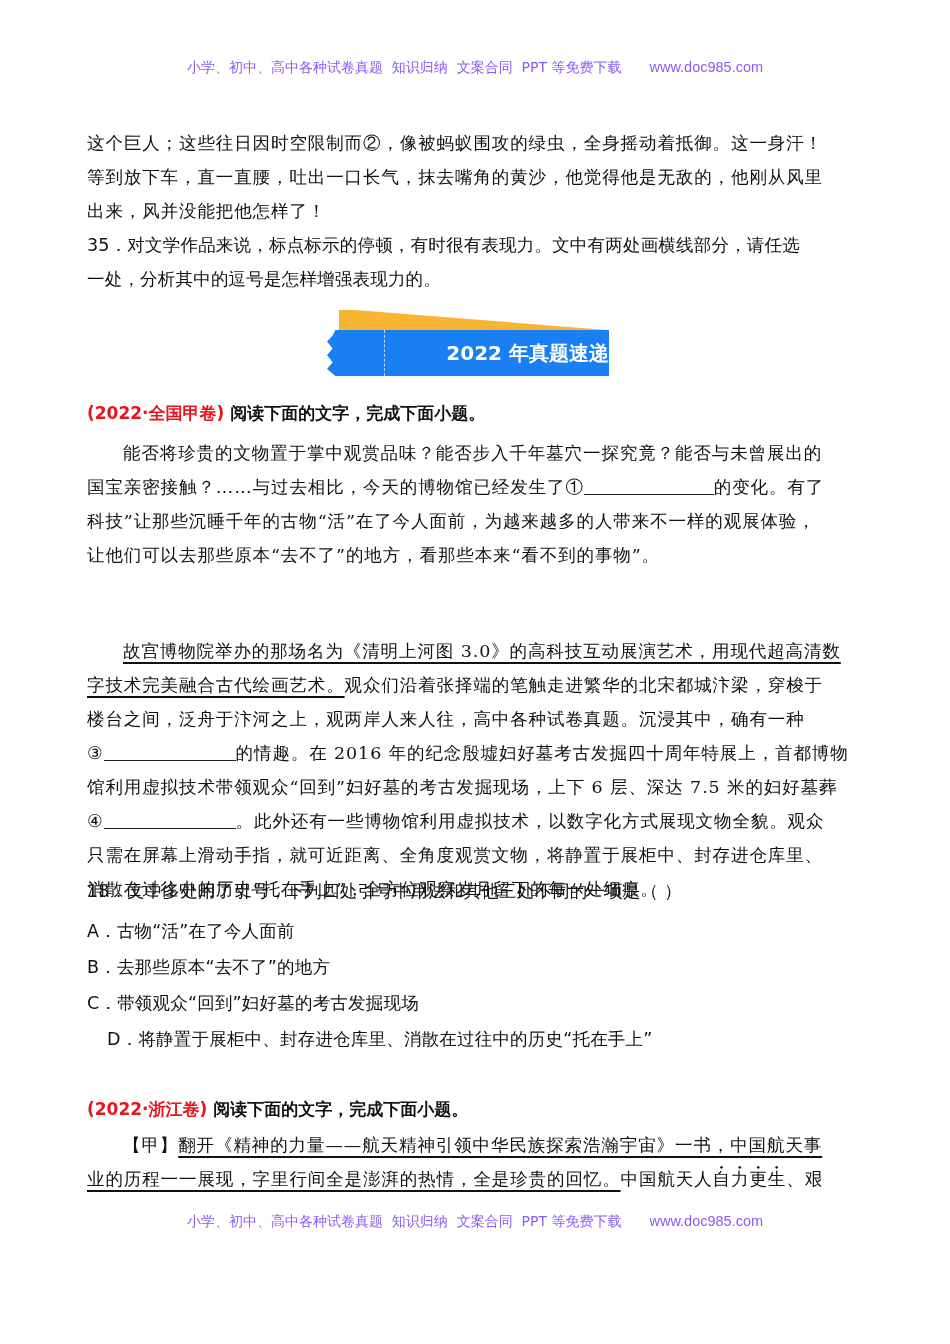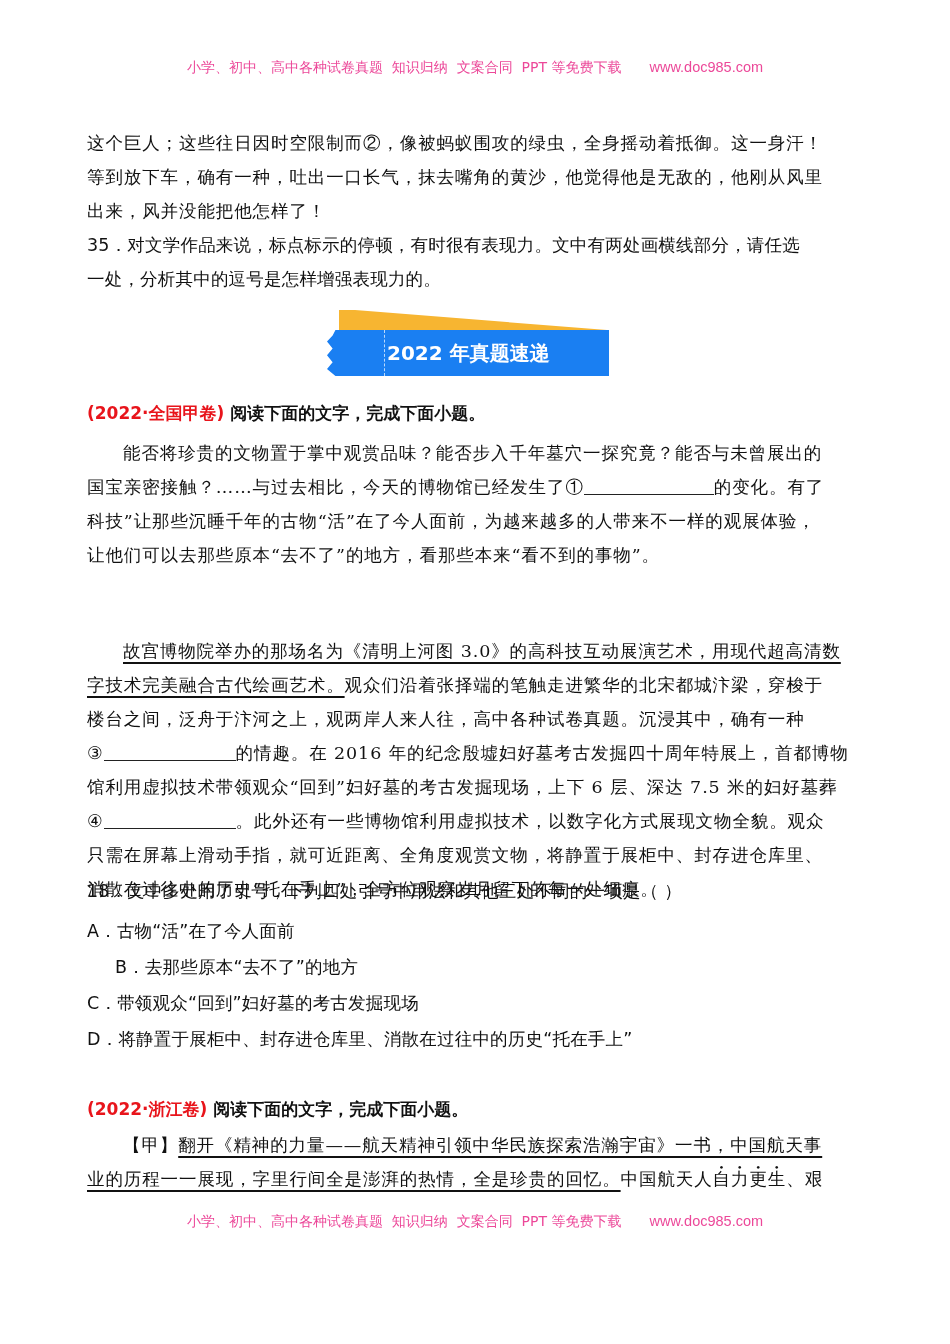--- a/index.html
+++ b/index.html
@@ -1,20 +1,20 @@
 <!DOCTYPE html>
 <html><head>
 <meta charset="utf-8">
 <style>
   html, body { margin: 0; padding: 0; background: #ffffff; }
   body { width: 950px; height: 1344px; position: relative; overflow: hidden;
          font-family: "DejaVu Serif", "Liberation Serif", serif; color: #111; }
   .page-header, .page-footer {
     position: absolute; left: 0; width: 950px; text-align: center;
-    font-family: "DejaVu Sans", "Liberation Sans", sans-serif; font-size: 14px; color: #ec4899;
+    font-family: "DejaVu Sans", "Liberation Sans", sans-serif; font-size: 14px; color: #8b5cf6;
     white-space: pre;
   }
   .page-header { top: 59px; }
   .page-footer { top: 1213px; }
   .page-header .site, .page-footer .site { margin-left: 28px; font-family: "Liberation Sans", sans-serif; font-size: 14.5px; }
 
   .content { position: absolute; left: 87px; width: 776px; }
   .line { height: 34px; line-height: 34px; font-size: 17.5px; white-space: nowrap; letter-spacing: 0.9px; }
   .line.sans { font-family: "DejaVu Sans", "Liberation Sans", sans-serif; letter-spacing: 0.2px; }
   .indent { padding-left: 36px; }
@@ -23,33 +23,33 @@
   .dot-emph { position: relative; }
   .dot-emph::after { content: "•"; position: absolute; left: 50%; top: -18px; transform: translateX(-50%); font-size: 10px; }
 
   .banner { position: absolute; left: 327px; top: 308px; width: 286px; height: 64px; }
   .banner .tab-yellow { position: absolute; left: 12px; top: 2px; width: 268px; height: 20px;
     background: #f7b531; clip-path: polygon(0 0, 6% 0, 100% 100%, 0 100%); }
   .banner .blue { position: absolute; left: 0; top: 22px; width: 282px; height: 46px; background: #1a7ff2;
     clip-path: polygon(3% 0, 100% 0, 100% 100%, 3% 100%, 0% 85%, 2% 70%, 0% 55%, 2% 40%, 0% 25%, 2% 12%); }
   .banner .sep { position: absolute; left: 57px; top: 22px; height: 46px; border-left: 1px dashed rgba(255,255,255,0.7); }
   .banner .title { position: absolute; left: 60px; top: 22px; width: 222px; height: 38px; line-height: 46px;
-    text-align: left; color: #fff; font-family: "DejaVu Sans", "Liberation Sans", sans-serif; font-weight: bold; font-size: 20px; }
+    text-align: right; color: #fff; font-family: "DejaVu Sans", "Liberation Sans", sans-serif; font-weight: bold; font-size: 20px; }
 
   .src { font-family: "DejaVu Sans", "Liberation Sans", sans-serif; font-weight: bold; font-size: 17px; letter-spacing: 0; }
   .src .tag { color: #e8141b; }
 </style>
 </head>
 <body>
 
 <div class="page-header"><span>小学、初中、高中各种试卷真题  知识归纳  文案合同  PPT 等免费下载</span><span class="site">www.doc985.com</span></div>
 
 <div class="content" style="top:126px;">
   <div class="line">这个巨人；这些往日因时空限制而②，像被蚂蚁围攻的绿虫，全身摇动着抵御。这一身汗！</div>
-  <div class="line">等到放下车，确有一种，吐出一口长气，抹去嘴角的黄沙，他觉得他是无敌的，他刚从风里</div>
+  <div class="line">等到放下车，直一直腰，吐出一口长气，抹去嘴角的黄沙，他觉得他是无敌的，他刚从风里</div>
   <div class="line">出来，风并没能把他怎样了！</div>
 </div>
 
 <div class="content" style="top:228px;">
   <div class="line sans">35．对文学作品来说，标点标示的停顿，有时很有表现力。文中有两处画横线部分，请任选</div>
   <div class="line sans">一处，分析其中的逗号是怎样增强表现力的。</div>
 </div>
 
 <div class="banner">
   <div class="tab-yellow"></div>
@@ -79,23 +79,23 @@
   <div class="line"><span>③</span><span class="blank" style="width:132px"></span><span>的情趣。在 2016 年的纪念殷墟妇好墓考古发掘四十周年特展上，首都博物</span></div>
   <div class="line">馆利用虚拟技术带领观众“回到”妇好墓的考古发掘现场，上下 6 层、深达 7.5 米的妇好墓葬</div>
   <div class="line"><span>④</span><span class="blank" style="width:132px"></span><span>。此外还有一些博物馆利用虚拟技术，以数字化方式展现文物全貌。观众</span></div>
   <div class="line">只需在屏幕上滑动手指，就可近距离、全角度观赏文物，将静置于展柜中、封存进仓库里、</div>
   <div class="line">消散在过往中的历史“托在手上”，全方位观察岁月留下的每一处细痕。</div>
 </div>
 
 <div class="content" style="top:874px;">
   <div class="line sans" style="height:40px;">18．文中多处用了引号，下列四处引号中用法和其他三处不同的一项是（    ）</div>
   <div class="line sans" style="height:36px;"><span>A．</span><span>古物“活”在了今人面前</span></div>
-  <div class="line sans" style="height:36px;margin-left:28px;"><span>B．</span><span>去那些原本“去不了”的地方</span></div>
+  <div class="line sans" style="height:36px;"><span>B．</span><span>去那些原本“去不了”的地方</span></div>
   <div class="line sans" style="height:36px;"><span>C．</span><span>带领观众“回到”妇好墓的考古发掘现场</span></div>
-  <div class="line sans" style="height:36px;"><span>D．</span><span>将静置于展柜中、封存进仓库里、消散在过往中的历史“托在手上”</span></div>
+  <div class="line sans" style="height:36px;margin-left:20px;"><span>D．</span><span>将静置于展柜中、封存进仓库里、消散在过往中的历史“托在手上”</span></div>
 </div>
 
 <div class="content" style="top:1092px;">
   <div class="line src">
     <span class="tag"><span>(2022·</span><span>浙江卷</span><span>)</span></span>
     <span>阅读下面的文字，完成下面小题。</span>
   </div>
 </div>
 
 <div class="content" style="top:1128px;">

